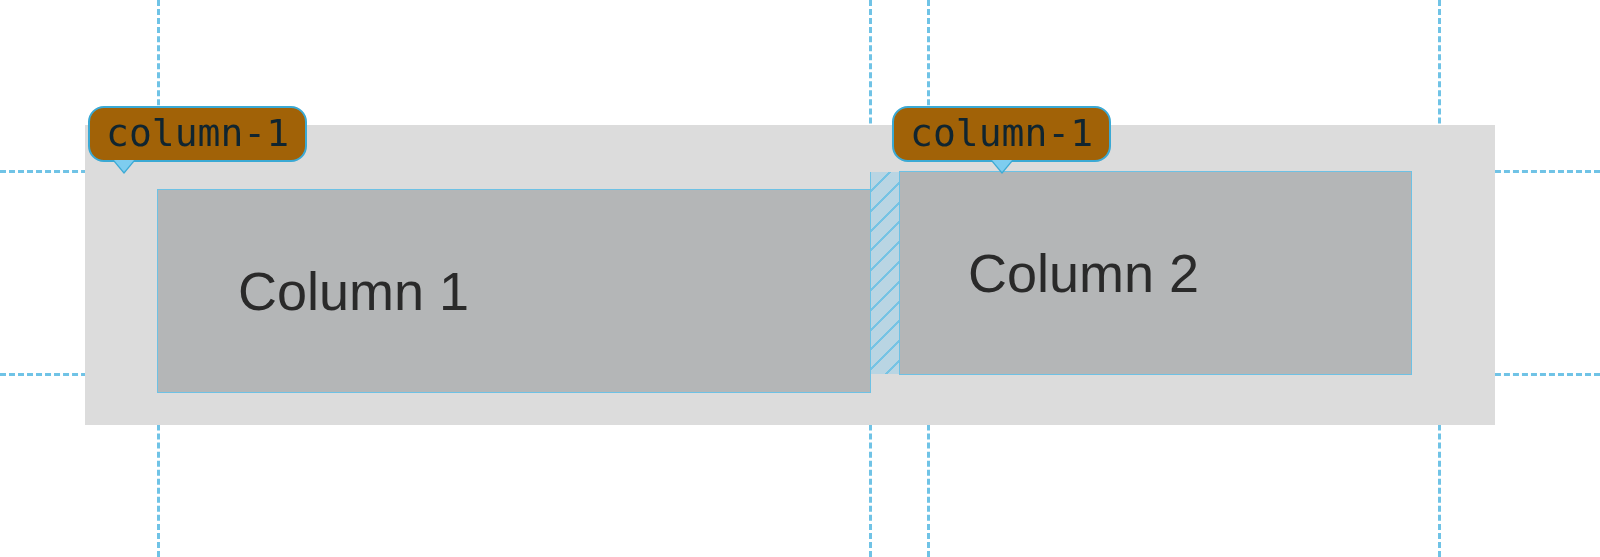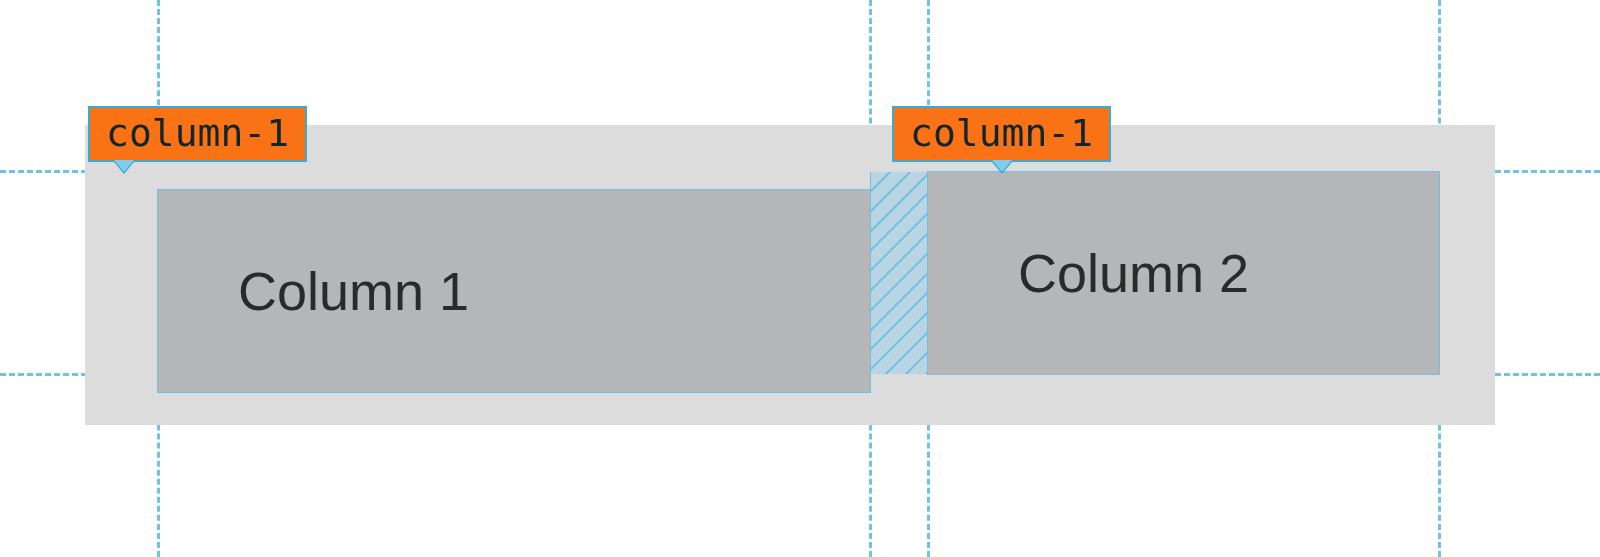--- a/index.html
+++ b/index.html
@@ -48,23 +48,23 @@
     }
     
     .column-cell-1 {
       left: 0;
       width: 712px;
       padding-left: 80px;
       margin-top: 18px;
     }
     
     .column-cell-2 {
-      left: 770px;
+      left: 742px;
       width: 511px;
-      padding-left: 90px;
+      padding-left: 68px;
     }
     
     .column-label {
       font-size: 54px;
       color: #2a2a2a;
       font-weight: 400;
     }
     
     
     .grid-gap {
@@ -109,23 +109,23 @@
     
     
     .gv-1 { left: 157px; }   
     .gv-2 { left: 869px; }   
     .gv-3 { left: 927px; }   
     .gv-4 { left: 1438px; }  
     
     
     .name-tag {
       position: absolute;
-      background: #f97316;
+      background: #a16207;
       border: 2px solid #3ba9d4;
-      border-radius: 0;
+      border-radius: 16px;
       padding: 6px 16px 8px 16px;
       font-family: ui-monospace, "SF Mono", Menlo, Consolas, monospace;
       font-size: 38px;
       color: #102530;
       line-height: 1;
       white-space: nowrap;
     }
     .name-tag::after {
       content: "";
       position: absolute;

